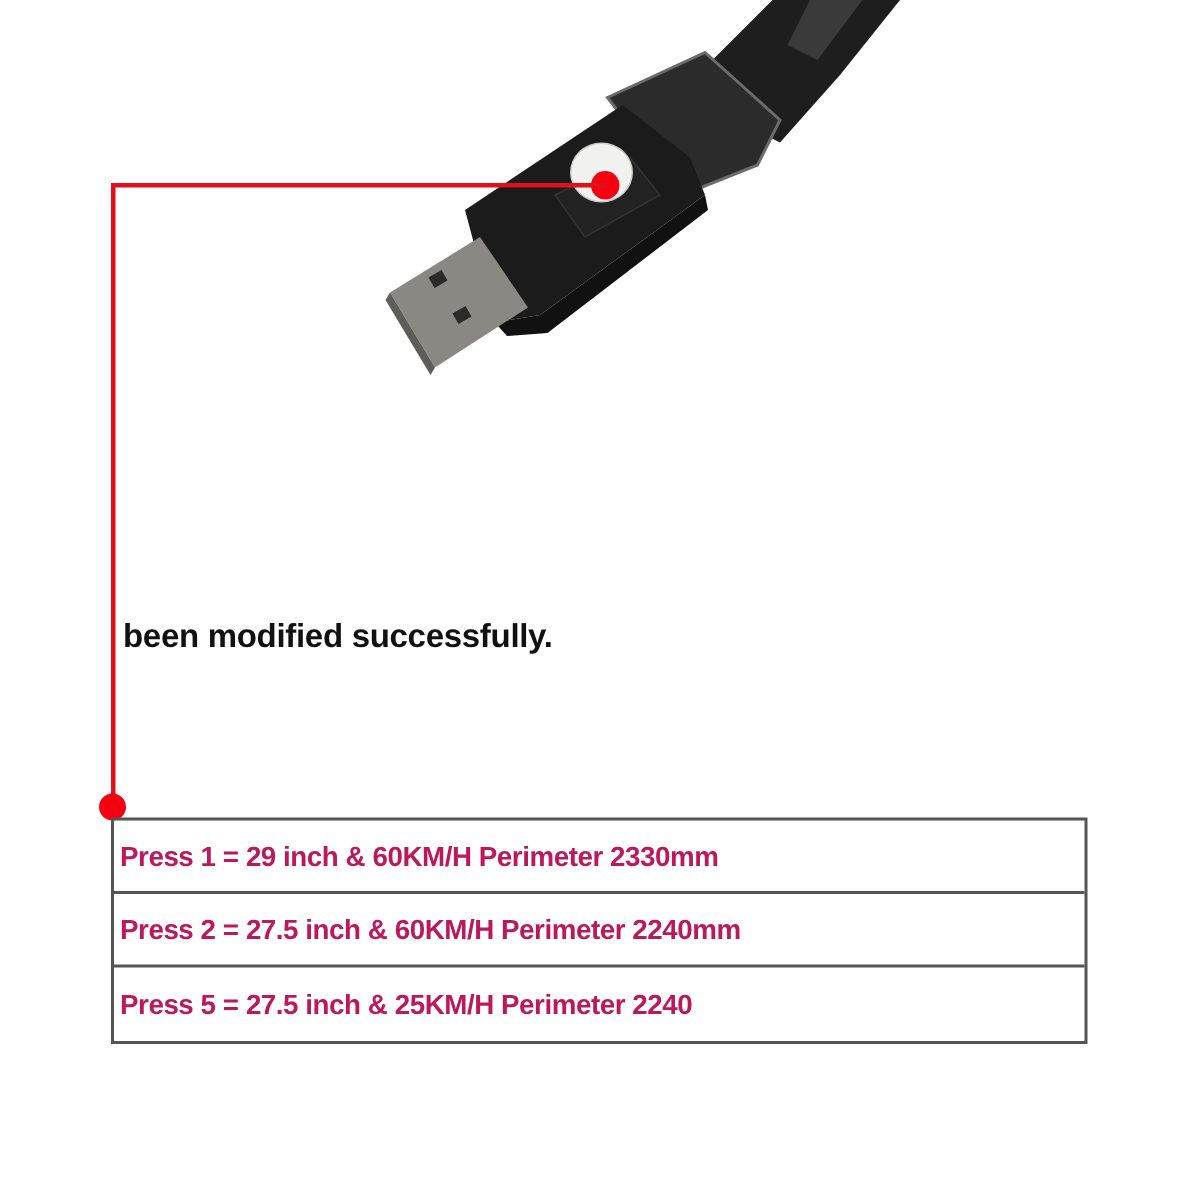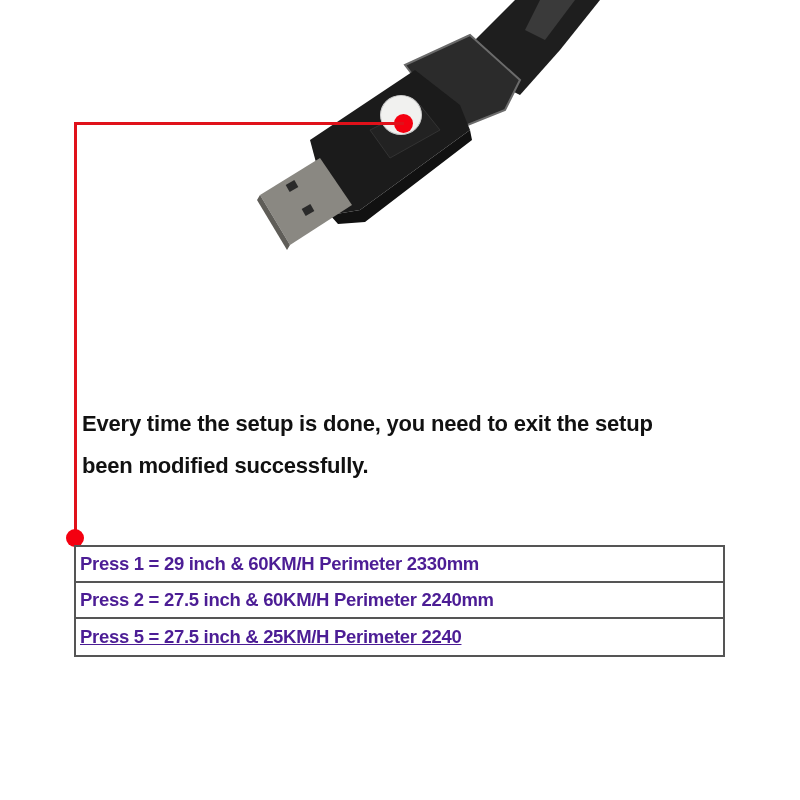--- a/index.html
+++ b/index.html
@@ -4,22 +4,22 @@
 <style>
   html, body { margin:0; padding:0; background:#ffffff; }
   body { width:800px; height:800px; position:relative; overflow:hidden; font-family:"Liberation Sans", sans-serif; }
   .photo { position:absolute; left:0; top:0; width:800px; height:300px; }
   .leader-h { position:absolute; left:74px; top:122px; width:330px; height:3px; background:#e0111a; }
   .leader-v { position:absolute; left:74px; top:122px; width:3px; height:416px; background:#e0111a; }
   .leader-dot { position:absolute; left:66px; top:529px; width:18px; height:18px; border-radius:50%; background:#f40010; }
   .note { position:absolute; left:82px; top:403px; width:680px; font-weight:bold; font-size:22px; line-height:42px; color:#111; letter-spacing:-0.2px; }
   .note div { white-space:nowrap; }
   .spec-table { position:absolute; left:74px; top:545px; width:647px; border:2px solid #555; border-collapse:collapse; }
-  .spec-row { height:36px; border-bottom:2px solid #555; display:flex; align-items:center; padding-left:4px; box-sizing:border-box; font-weight:bold; font-size:18.5px; color:#4c1d95; white-space:nowrap; letter-spacing:-0.3px; }
-  .spec-row:last-child { border-bottom:none;text-decoration:underline; }
+  .spec-row { height:49px; border-bottom:2px solid #555; display:flex; align-items:center; padding-left:4px; box-sizing:border-box; font-weight:bold; font-size:18.5px; color:#be185d; white-space:nowrap; letter-spacing:-0.3px; }
+  .spec-row:last-child { border-bottom:none; }
 </style>
 </head>
 <body>
 
 <div class="photo">
   <svg width="800" height="300" viewBox="0 0 800 300">
 
     <path d="M475 40 L515 0 L600 0 L560 50 L520 95 L490 80 Z" fill="#1e1e1e"></path>
     <path d="M540 0 L575 0 L545 40 L525 30 Z" fill="#3a3a3a"></path>
 
@@ -37,21 +37,20 @@
   </svg>
   <div style="position:absolute;left:380px;top:95px;width:40px;height:38px;border-radius:50%;background:#f1f1ef;border:1px solid #ccc;"></div>
   <div style="position:absolute;left:394px;top:114px;width:19px;height:19px;border-radius:50%;background:#f40010;"></div>
 </div>
 
 <div class="leader-h"></div>
 <div class="leader-v"></div>
 <div class="leader-dot"></div>
 
 <div class="note">
-  <div>Every time the setup is done, you need to exit the setup</div>
   <div>been modified successfully.</div>
 </div>
 
 <div class="spec-table">
   <div class="spec-row">Press 1 = 29 inch &amp; 60KM/H  Perimeter 2330mm</div>
   <div class="spec-row">Press 2 = 27.5 inch &amp; 60KM/H  Perimeter 2240mm</div>
   <div class="spec-row">Press 5 =  27.5 inch &amp; 25KM/H Perimeter 2240</div>
 </div>
 
 </body></html>

